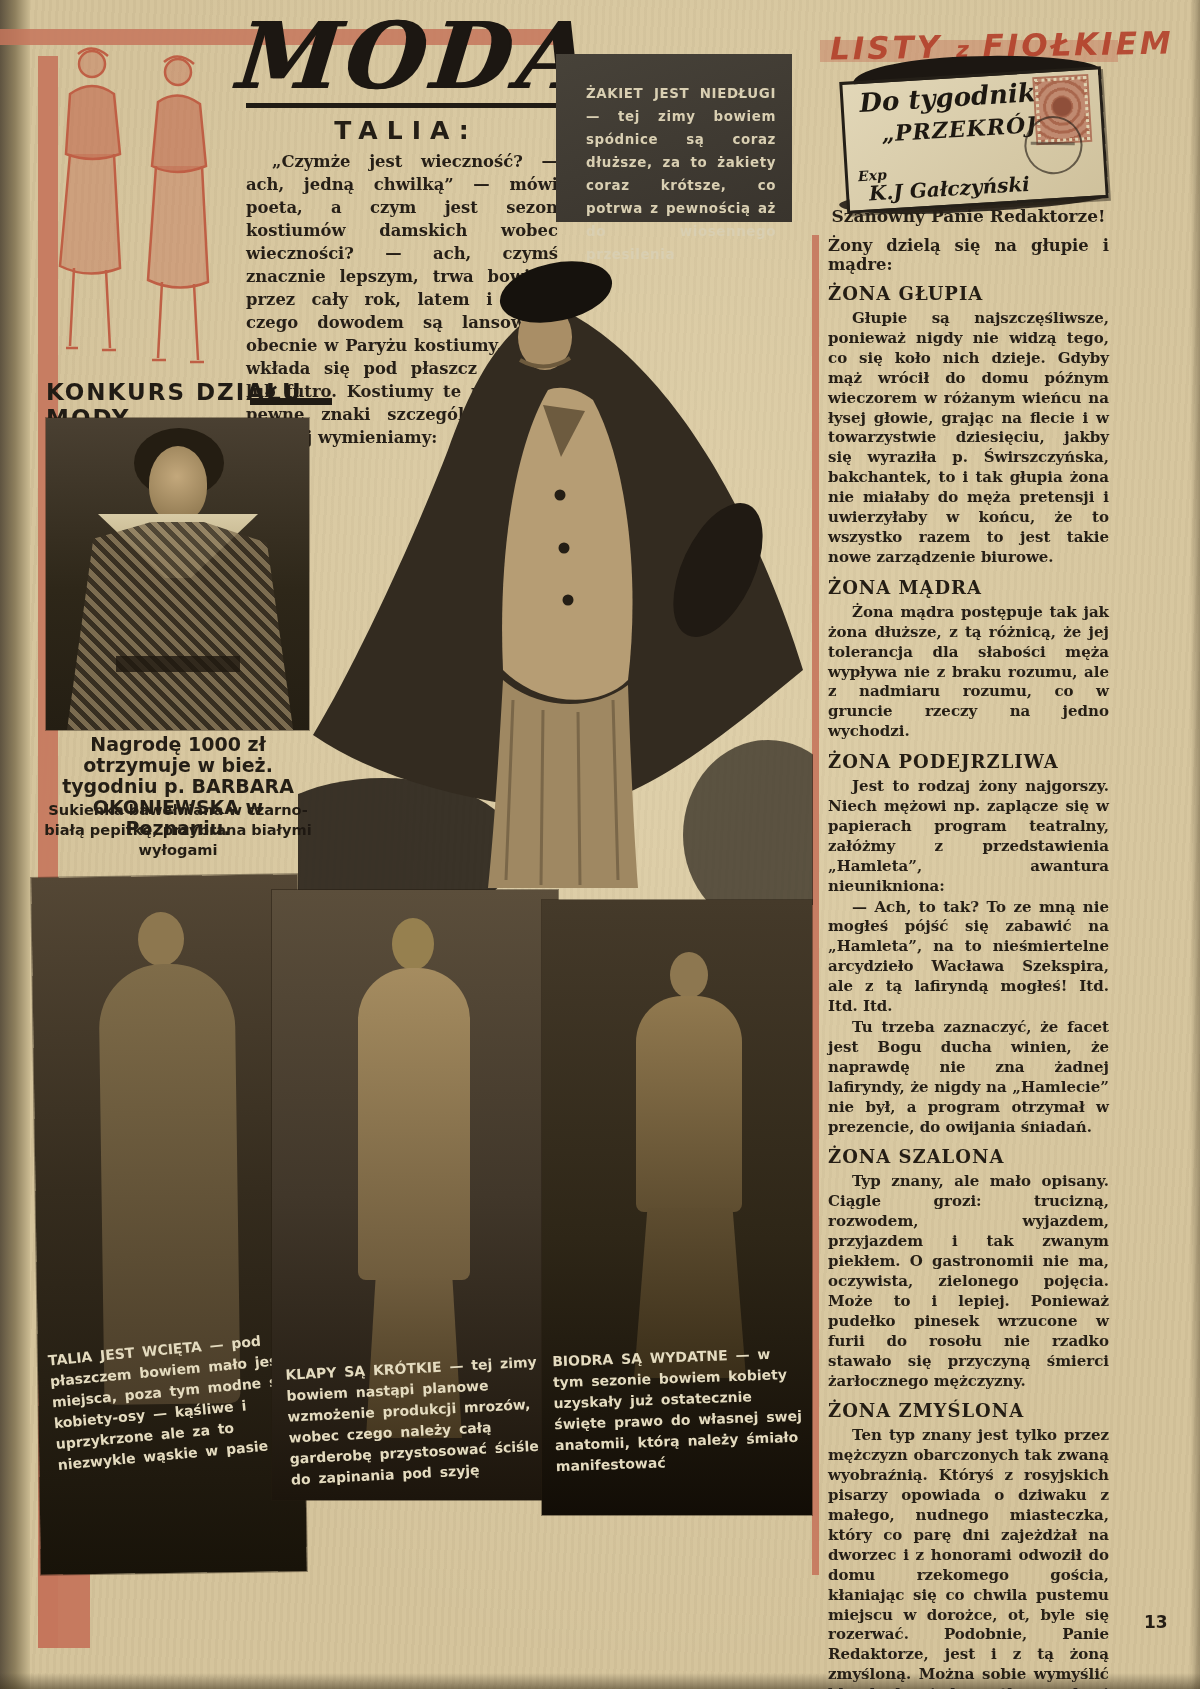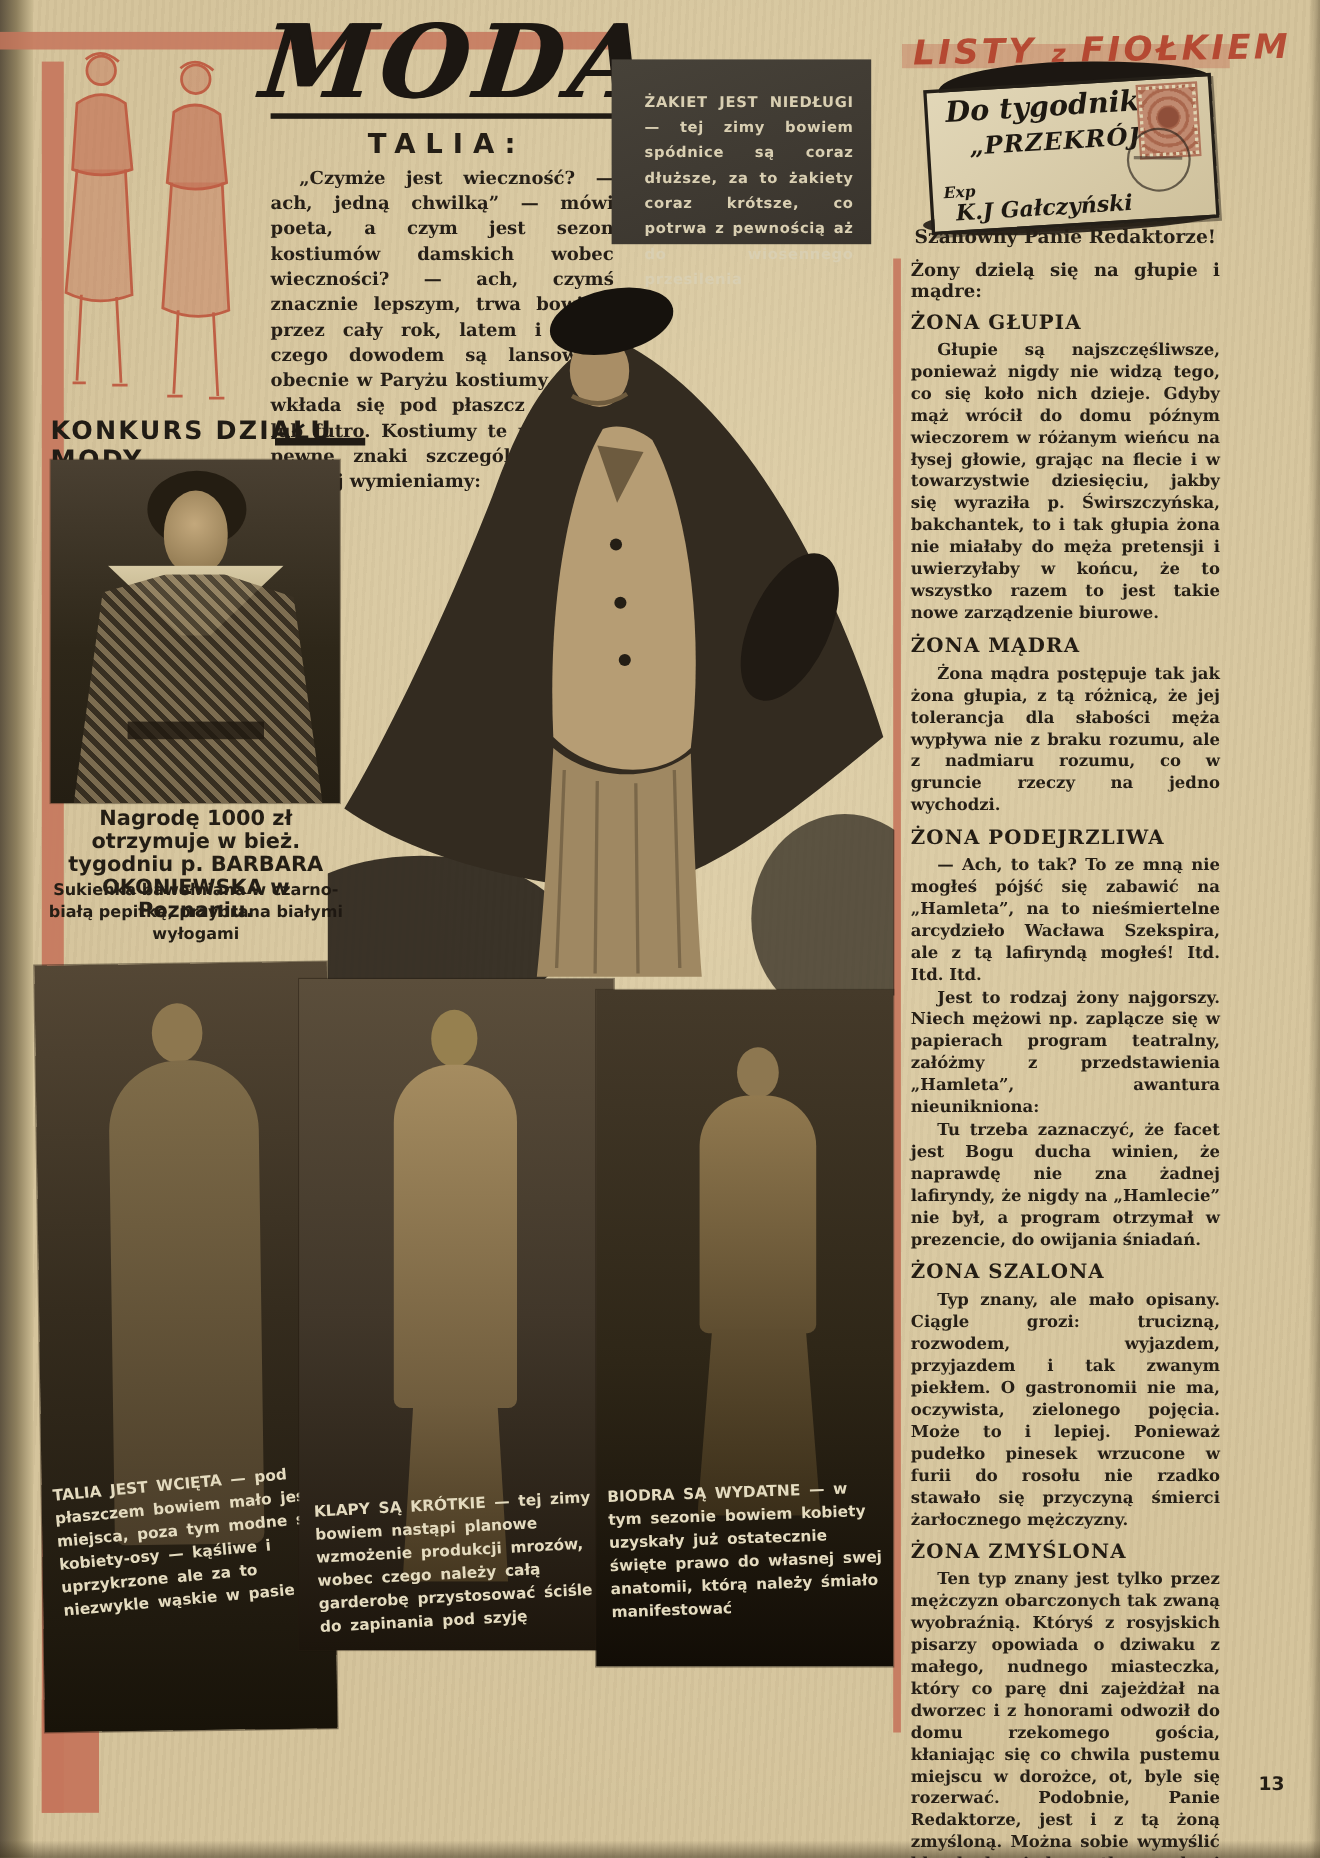--- a/index.html
+++ b/index.html
@@ -253,25 +253,25 @@
   </div>
 
   <div class="letters">
     <p class="salutation">Szanowny Panie Redaktorze!</p>
     <p class="intro">Żony dzielą się na głupie i mądre:</p>
 
     <h3>ŻONA GŁUPIA</h3>
     <p class="body">Głupie są najszczęśliwsze, ponieważ nigdy nie widzą tego, co się koło nich dzieje. Gdyby mąż wrócił do domu późnym wieczorem w różanym wieńcu na łysej głowie, grając na flecie i w towarzystwie dziesięciu, jakby się wyraziła p. Świrszczyńska, bakchantek, to i tak głupia żona nie miałaby do męża pretensji i uwierzyłaby w końcu, że to wszystko razem to jest takie nowe zarządzenie biurowe.</p>
 
     <h3>ŻONA MĄDRA</h3>
-    <p class="body">Żona mądra postępuje tak jak żona głupia, z tą różnicą, że jej tolerancja dla słabości męża wypływa nie z braku rozumu, ale z nadmiaru rozumu, co w gruncie rzeczy na jedno wychodzi.</p>
+    <p class="body">Żona mądra postępuje tak jak żona dłuższe, z tą różnicą, że jej tolerancja dla słabości męża wypływa nie z braku rozumu, ale z nadmiaru rozumu, co w gruncie rzeczy na jedno wychodzi.</p>
 
     <h3>ŻONA PODEJRZLIWA</h3>
+    <p class="body">Jest to rodzaj żony najgorszy. Niech mężowi np. zaplącze się w papierach program teatralny, załóżmy z przedstawienia „Hamleta”, awantura nieunikniona:</p>
     <p class="body">— Ach, to tak? To ze mną nie mogłeś pójść się zabawić na „Hamleta”, na to nieśmiertelne arcydzieło Wacława Szekspira, ale z tą lafiryndą mogłeś! Itd. Itd. Itd.</p>
-    <p class="body">Jest to rodzaj żony najgorszy. Niech mężowi np. zaplącze się w papierach program teatralny, załóżmy z przedstawienia „Hamleta”, awantura nieunikniona:</p>
     <p class="body">Tu trzeba zaznaczyć, że facet jest Bogu ducha winien, że naprawdę nie zna żadnej lafiryndy, że nigdy na „Hamlecie” nie był, a program otrzymał w prezencie, do owijania śniadań.</p>
 
     <h3>ŻONA SZALONA</h3>
     <p class="body">Typ znany, ale mało opisany. Ciągle grozi: trucizną, rozwodem, wyjazdem, przyjazdem i tak zwanym piekłem. O gastronomii nie ma, oczywista, zielonego pojęcia. Może to i lepiej. Ponieważ pudełko pinesek wrzucone w furii do rosołu nie rzadko stawało się przyczyną śmierci żarłocznego mężczyzny.</p>
 
     <h3>ŻONA ZMYŚLONA</h3>
     <p class="body">Ten typ znany jest tylko przez mężczyzn obarczonych tak zwaną wyobraźnią. Któryś z rosyjskich pisarzy opowiada o dziwaku z małego, nudnego miasteczka, który co parę dni zajeżdżał na dworzec i z honorami odwoził do domu rzekomego gościa, kłaniając się co chwila pustemu miejscu w dorożce, ot, byle się rozerwać. Podobnie, Panie Redaktorze, jest i z tą żoną zmyśloną. Można sobie wymyślić blondynkę i brunetkę, małą i dużą, a nawet głuchą, jeśli Pan chce, żeby była naprawdę dobra i żeby jej nie drażniło to, że Pan cały dzień śpiewa:</p>
 
   </div>
 

